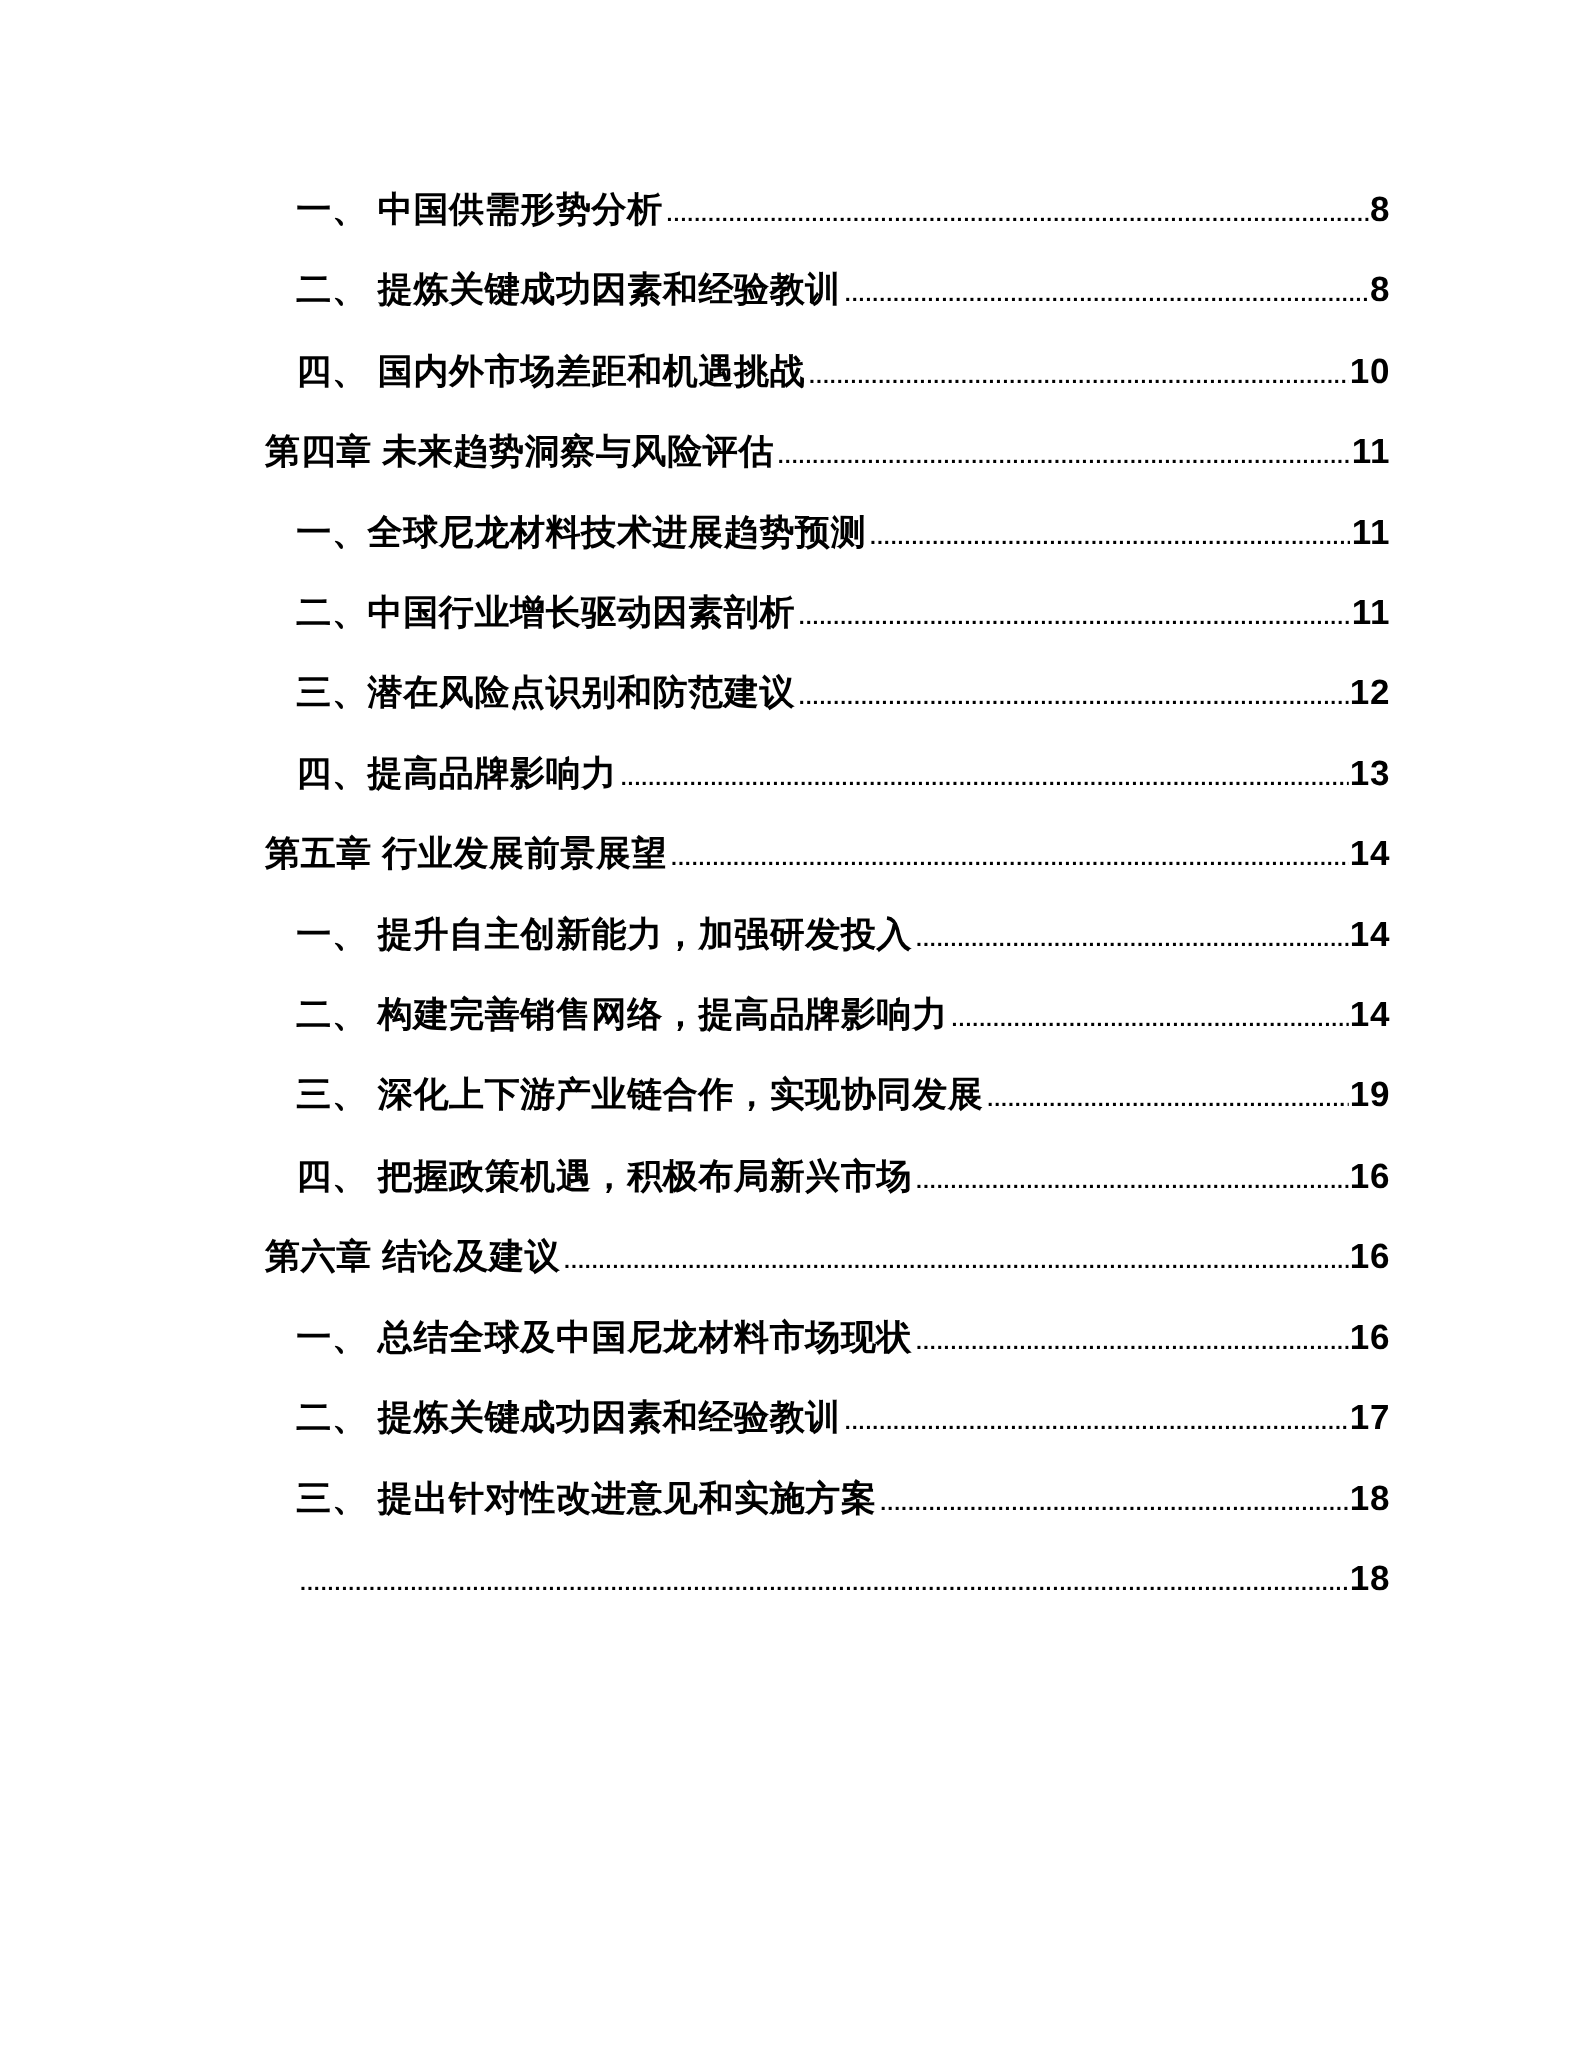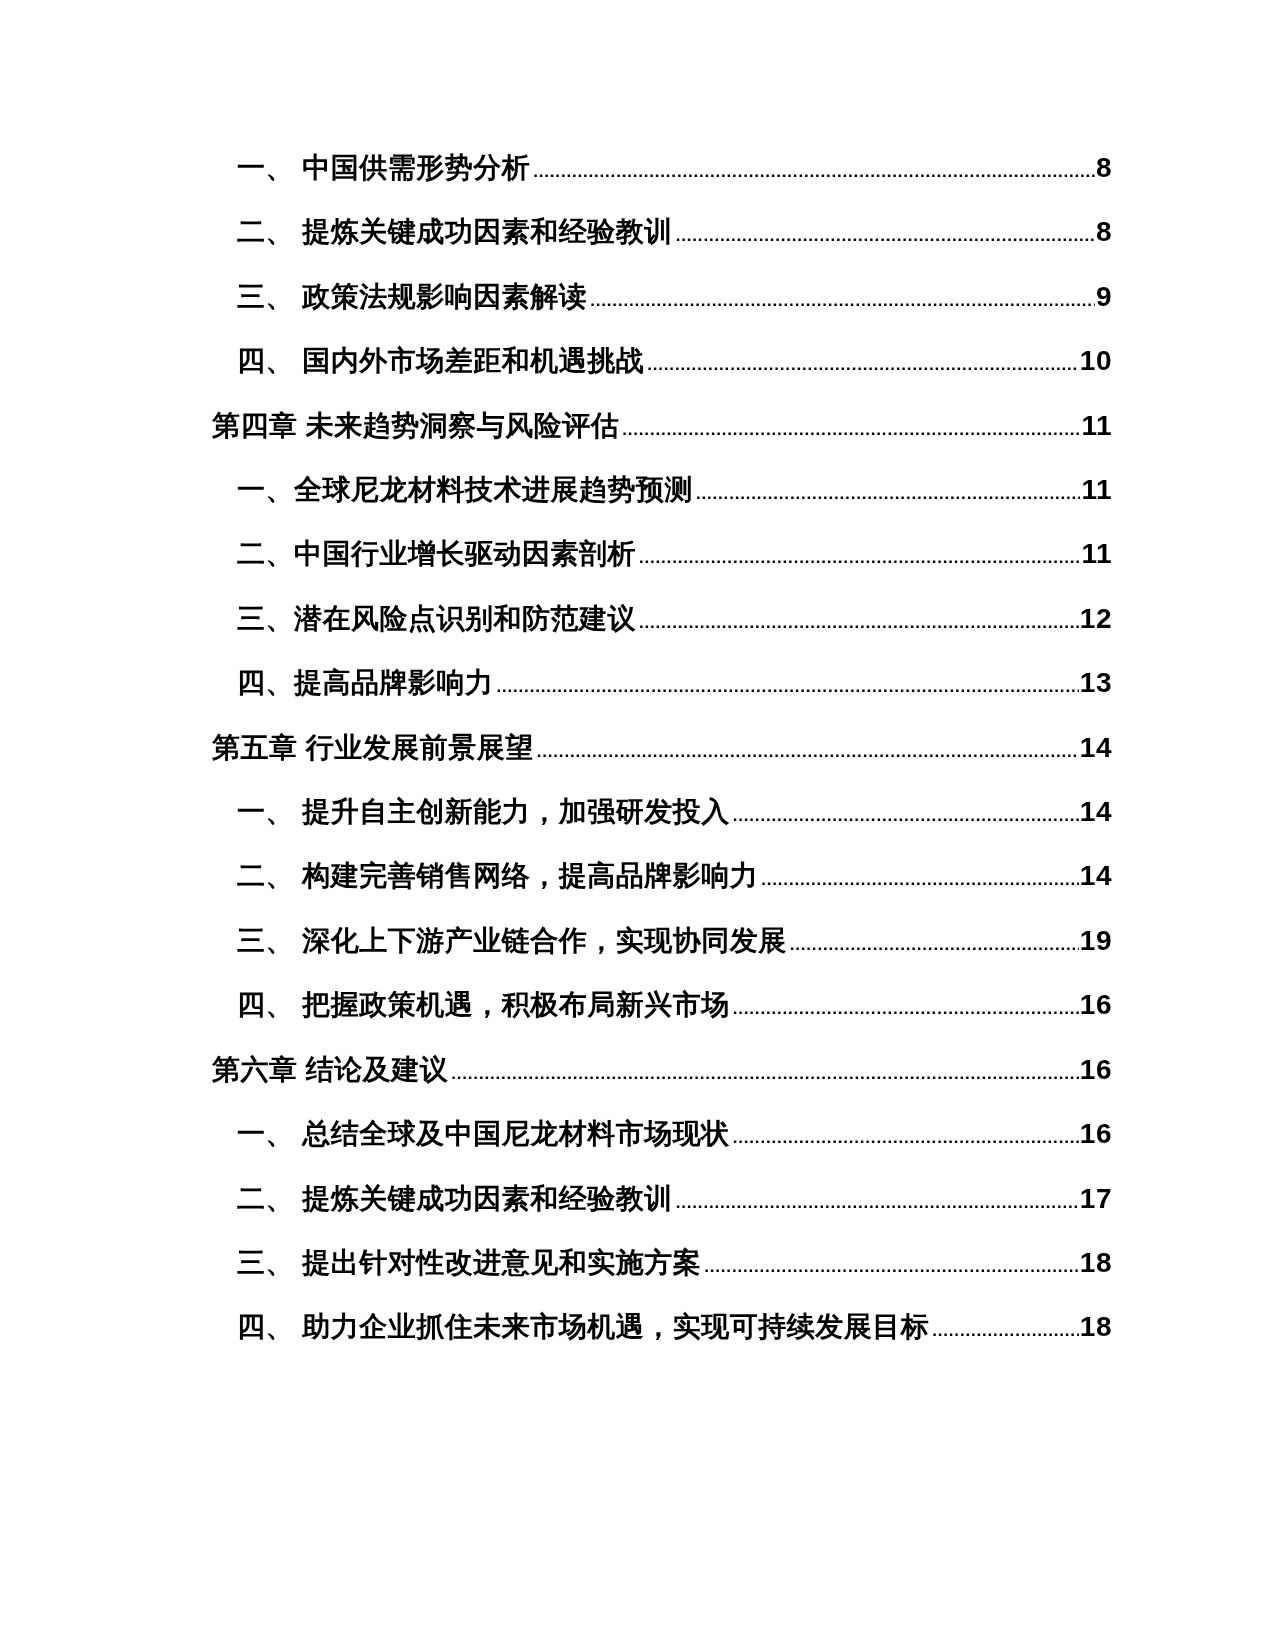--- a/index.html
+++ b/index.html
@@ -69,25 +69,20 @@
     <span class="toc-label">一、 中国供需形势分析</span>
     <span class="toc-leader"></span>
     <span class="toc-page">8</span>
   </div>
       <div class="toc-row level-2">
     <span class="toc-label">二、 提炼关键成功因素和经验教训</span>
     <span class="toc-leader"></span>
     <span class="toc-page">8</span>
   </div>
       <div class="toc-row level-2">
-    <span class="toc-label">三、 政策法规影响因素解读</span>
-    <span class="toc-leader"></span>
-    <span class="toc-page">9</span>
-  </div>
-      <div class="toc-row level-2">
     <span class="toc-label">四、 国内外市场差距和机遇挑战</span>
     <span class="toc-leader"></span>
     <span class="toc-page">10</span>
   </div>
       <div class="toc-row level-1">
     <span class="toc-label">第四章 未来趋势洞察与风险评估</span>
     <span class="toc-leader"></span>
     <span class="toc-page">11</span>
   </div>
       <div class="toc-row level-2">
@@ -149,18 +144,17 @@
     <span class="toc-label">二、 提炼关键成功因素和经验教训</span>
     <span class="toc-leader"></span>
     <span class="toc-page">17</span>
   </div>
       <div class="toc-row level-2">
     <span class="toc-label">三、 提出针对性改进意见和实施方案</span>
     <span class="toc-leader"></span>
     <span class="toc-page">18</span>
   </div>
       <div class="toc-row level-2">
-    <span class="toc-label">四、 助力企业抓住未来市场机遇，实现可持续发展目标</span>
     <span class="toc-leader"></span>
     <span class="toc-page">18</span>
   </div>
     </div>
 </div>
 
 </body></html>

